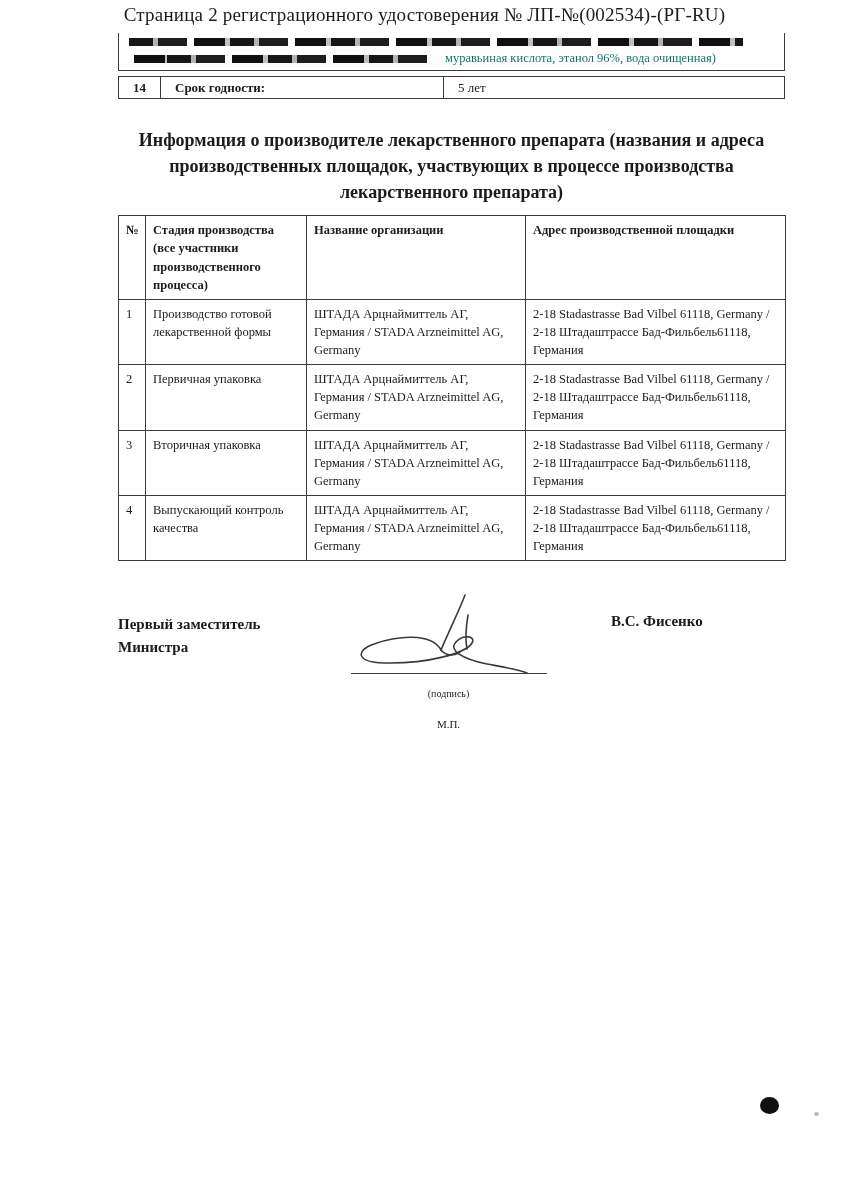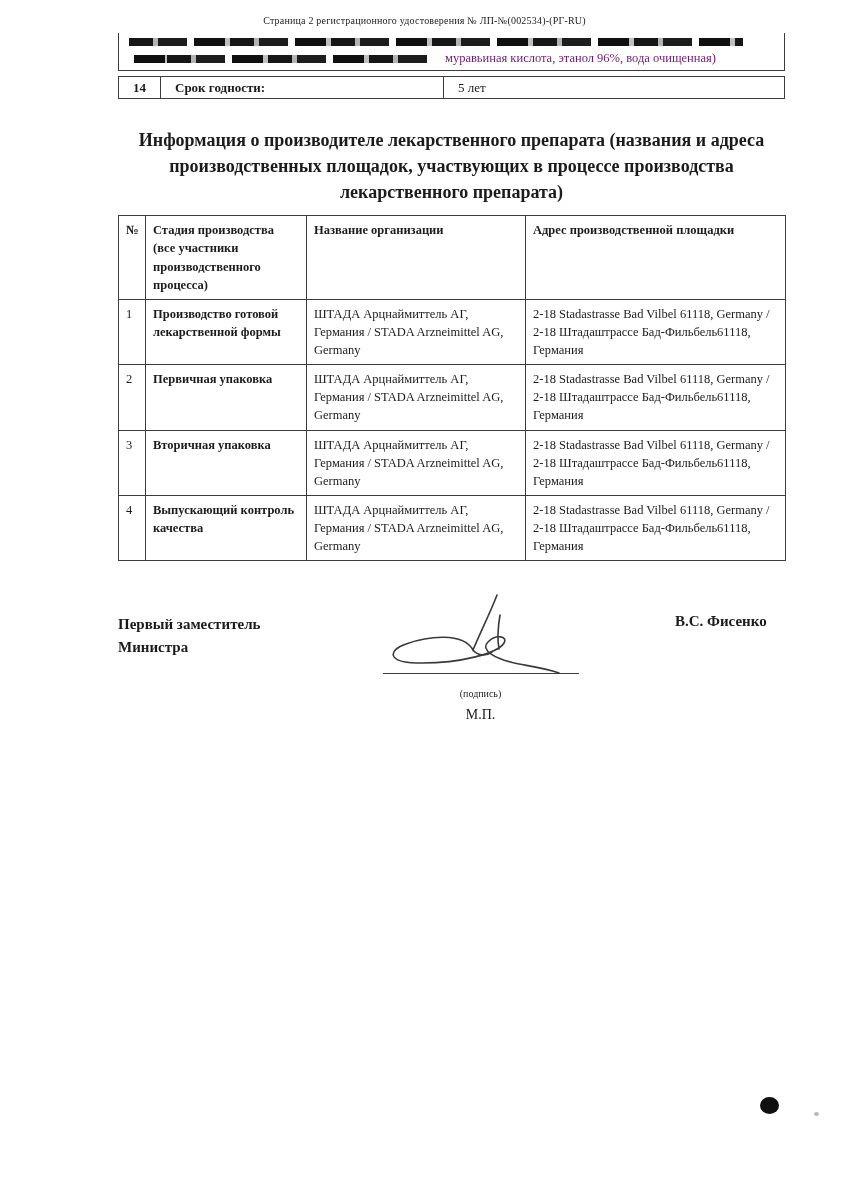--- a/index.html
+++ b/index.html
@@ -10,23 +10,23 @@
     height: 1200px;
     margin: 0 auto;
     background: #ffffff;
     font-family: "Liberation Serif", "DejaVu Serif", serif;
     color: #1b1b1b;
     overflow: hidden;
   }
   .content { margin-left: 118px; width: 667px; }
 
   .page-header {
-    padding-top: 15px;
+    padding-top: 4px;
     text-align: center;
-    font-size: 10px;
+    font-size: 19px;
     letter-spacing: 0.2px;
   }
 
   
   .fragment-box {
     margin-top: 7px;
     border-left: 1.2px solid #3c3c3c;
     border-right: 1.2px solid #3c3c3c;
     border-bottom: 1.2px solid #3c3c3c;
     padding: 3px 4px 4px 8px;
@@ -40,21 +40,21 @@
       #101010 65px 96px, rgba(0,0,0,0.25) 96px 101px);
   }
   .smudge-a { width: 94%; margin: 2px 0 5px 2px; }
   .frag-row2 { display: flex; align-items: center; }
   .smudge-c { flex: 0 0 300px; margin-right: 18px; background-position: 40px 0; }
   .frag-value {
     flex: 1;
     font-size: 12.5px;
     white-space: nowrap;
     text-align: left;
-    color: #701a75;
+    color: #0f766e;
   }
 
   
   .row14 {
     width: 100%;
     margin-top: 5px;
     border-collapse: collapse;
     font-size: 13px;
   }
   .row14 td { border: 1.2px solid #3c3c3c; padding: 2px 14px; height: 22px; }
@@ -88,47 +88,46 @@
     text-align: left;
     overflow: hidden;
   }
   .manuf th { font-weight: 700; }
   .manuf .col-num { width: 27px; }
   .manuf .col-stage { width: 161px; }
   .manuf .col-org { width: 219px; }
   .manuf .col-addr { width: 260px; }
   .manuf thead th { height: 76px; }
   .manuf tbody td { height: 60px; }
-  .manuf tbody .c-stage { font-weight: 700; }
+  .manuf tbody .c-stage { font-weight: 400; }
 
   
   .sig-block {
     margin-top: 52px;
     display: flex;
     align-items: flex-start;
-    gap: 32px;
   }
   .sig-left {
     width: 218px;
     font-size: 15px;
     font-weight: 700;
     line-height: 1.5;
   }
   .sig-mid {
     width: 225px;
     text-align: center;
     margin-top: -22px;
   }
   .sig-line {
     border-top: 1.2px solid #3c3c3c;
     width: 196px;
     margin: -4px auto 0 auto;
   }
   .sig-caption { font-size: 10px; margin-top: 14px; color: #222; }
-  .sig-mp { font-size: 14px; margin-top: 8px; text-align: center; }
+  .sig-mp { font-size: 11px; margin-top: 19px; text-align: center; }
   .sig-right {
     flex: 1;
     text-align: left;
     padding-left: 50px;
     font-size: 15px;
     font-weight: 700;
   }
 
   
   .dot {

